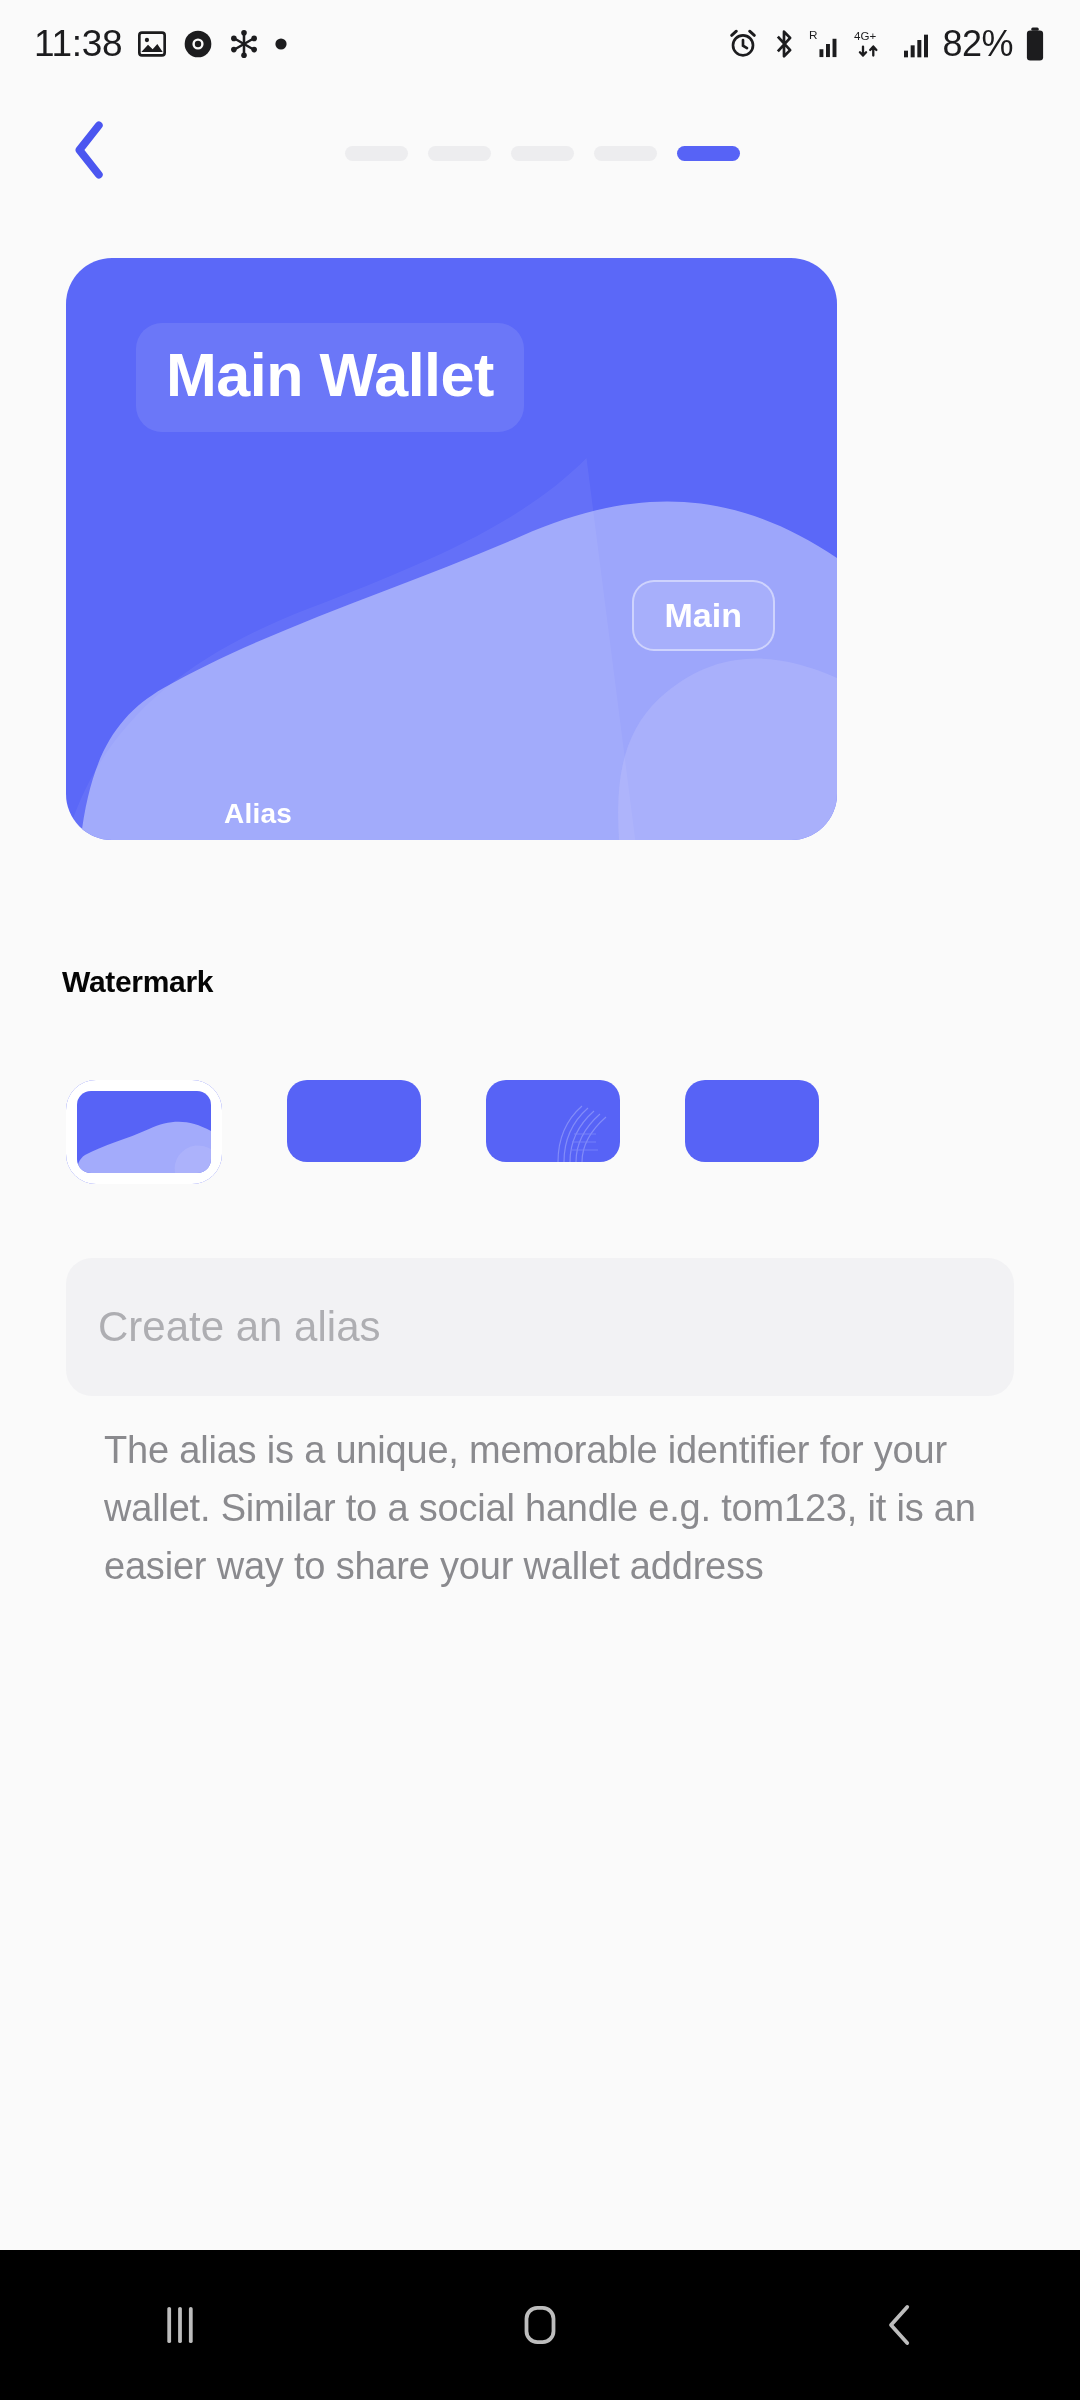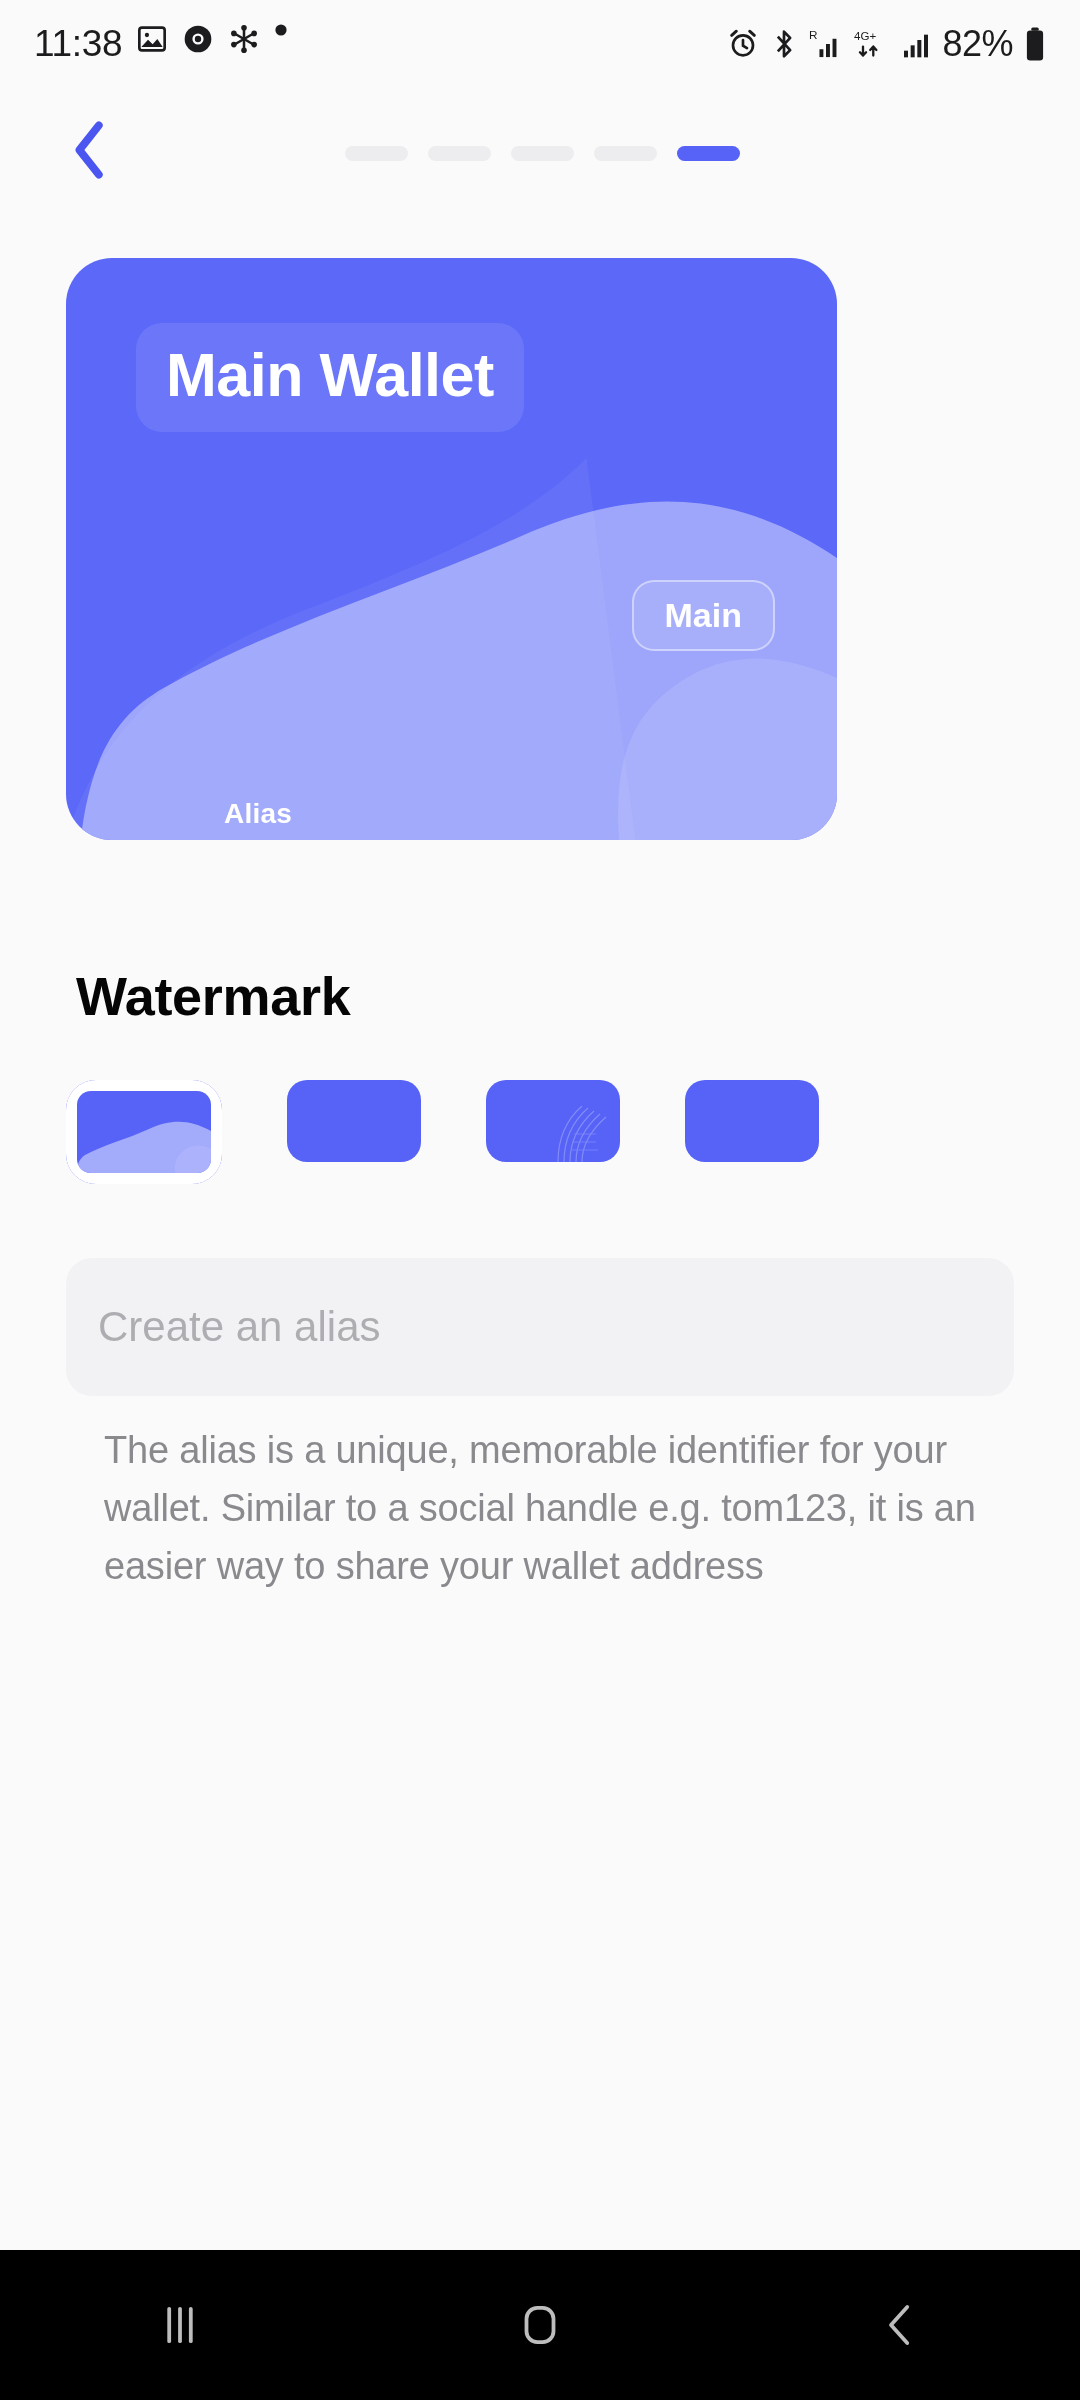--- a/index.html
+++ b/index.html
@@ -9,21 +9,21 @@
     font-family:"Liberation Sans", sans-serif;
     overflow:hidden;
   }
   #screen { position:relative; width:1080px; height:2400px; background:#fafafa; }
 
   
   .statusbar {
     position:absolute; top:0; left:0; width:1080px; height:88px;
     display:flex; align-items:center; padding:0 34px;
   }
-  .sb-left { display:flex; align-items:flex-start; gap:14px; }
+  .sb-left { display:flex; align-items:center; gap:14px; }
   .sb-time { font-size:37px; color:#1c1c1e; letter-spacing:-0.3px; }
   .sb-right { margin-left:auto; display:flex; align-items:center; gap:11px; }
   .sb-batt-text { font-size:36px; color:#1c1c1e; letter-spacing:-0.5px; }
   .ic { display:block; }
 
   
   .topbar {
     position:absolute; top:110px; left:0; width:1080px; height:86px;
   }
   .back-btn {
@@ -64,22 +64,22 @@
   .field-alias { top:540px; }
   .field-label {
     font-size:28px; font-weight:bold; color:#ffffff; letter-spacing:0.2px;
   }
   .field-value {
     font-size:42px; font-weight:bold; color:#ffffff; letter-spacing:-0.2px; margin-top:10px;
   }
 
   
   .section-title {
-    position:absolute; left:76px; top:965px;
-    font-size:54px; font-weight:bold; color:#050505; letter-spacing:-0.3px;
+    position:absolute; left:62px; top:965px;
+    font-size:30px; font-weight:bold; color:#050505; letter-spacing:-0.3px;
   }
   .swatches { position:absolute; left:66px; top:1080px; display:flex; gap:65px; }
   .swatch {
     width:134px; height:82px; border-radius:20px; background:#5763f6;
     position:relative; overflow:hidden;
   }
   .swatch-wrap { position:relative; }
   .swatch-wrap.selected {
     padding:11px; border-radius:30px;
     background:#5763f6;

